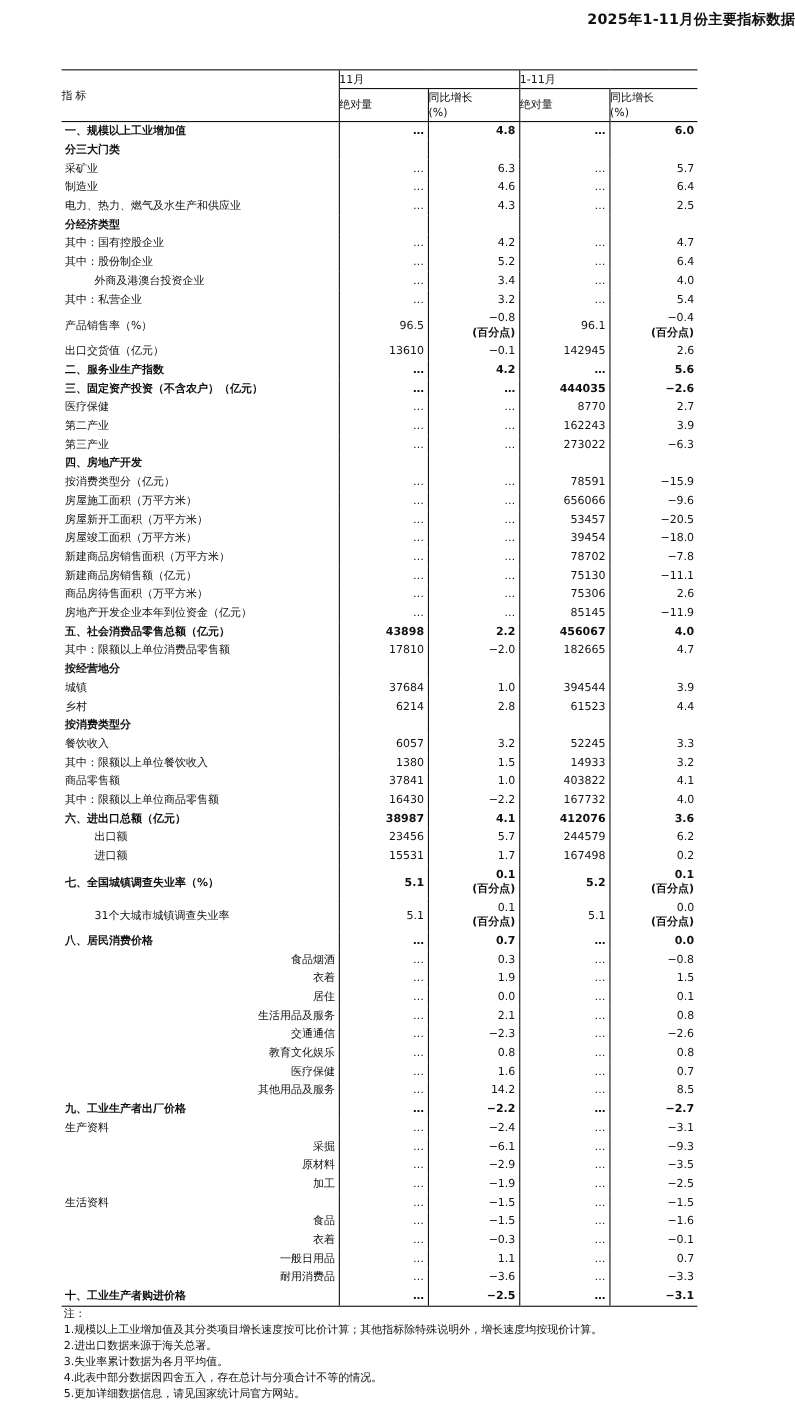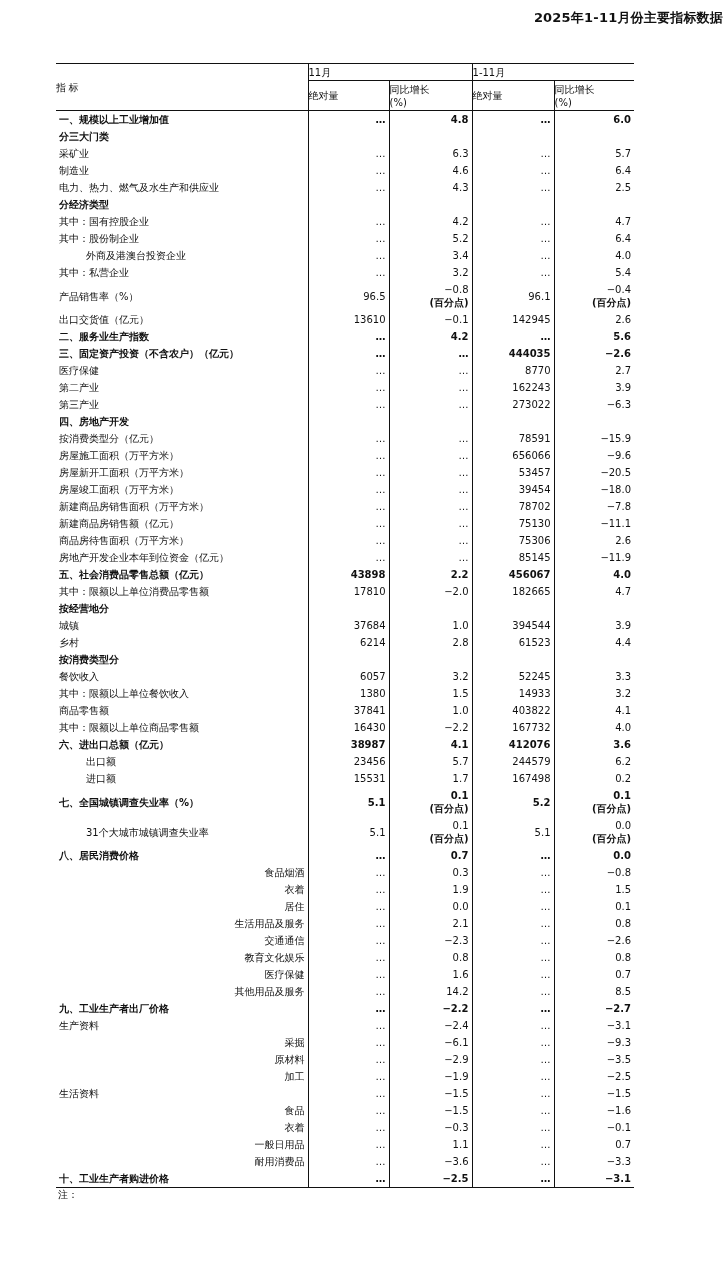--- a/index.html
+++ b/index.html
@@ -483,13 +483,20 @@
         <td class="num"><span>…</span></td>
         <td class="num"><span>−2.5</span></td>
         <td class="num"><span>…</span></td>
         <td class="num"><span>−3.1</span></td>
       </tr>
     </tbody>
 </table>
 
 <div class="notes">
   <div>注：</div>
+  <div id="notes-list">
+      <div>1.规模以上工业增加值及其分类项目增长速度按可比价计算；其他指标除特殊说明外，增长速度均按现价计算。</div>
+      <div>2.进出口数据来源于海关总署。</div>
+      <div>3.失业率累计数据为各月平均值。</div>
+      <div>4.此表中部分数据因四舍五入，存在总计与分项合计不等的情况。</div>
+      <div>5.更加详细数据信息，请见国家统计局官方网站。</div>
+    </div>
 </div>
 
 </body></html>

